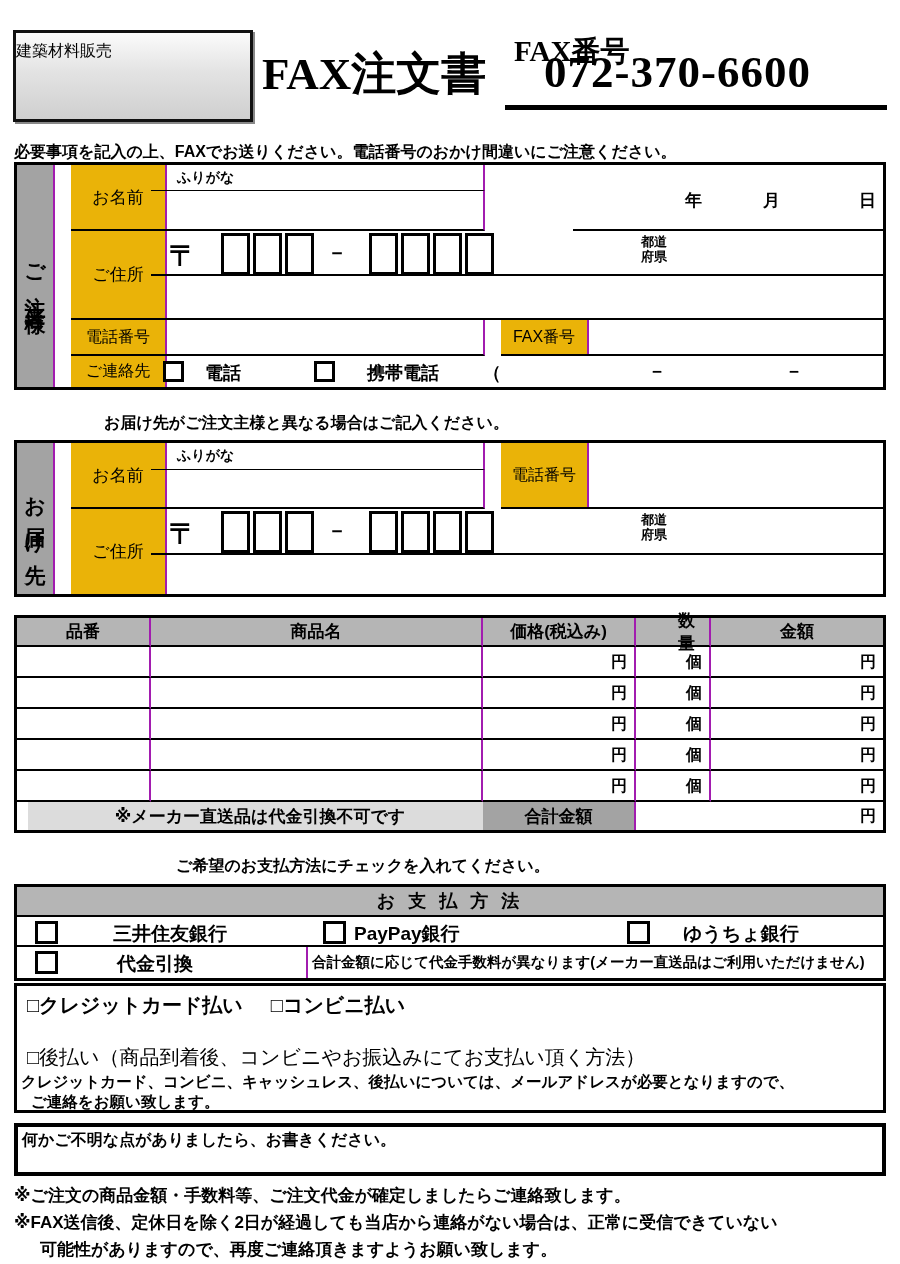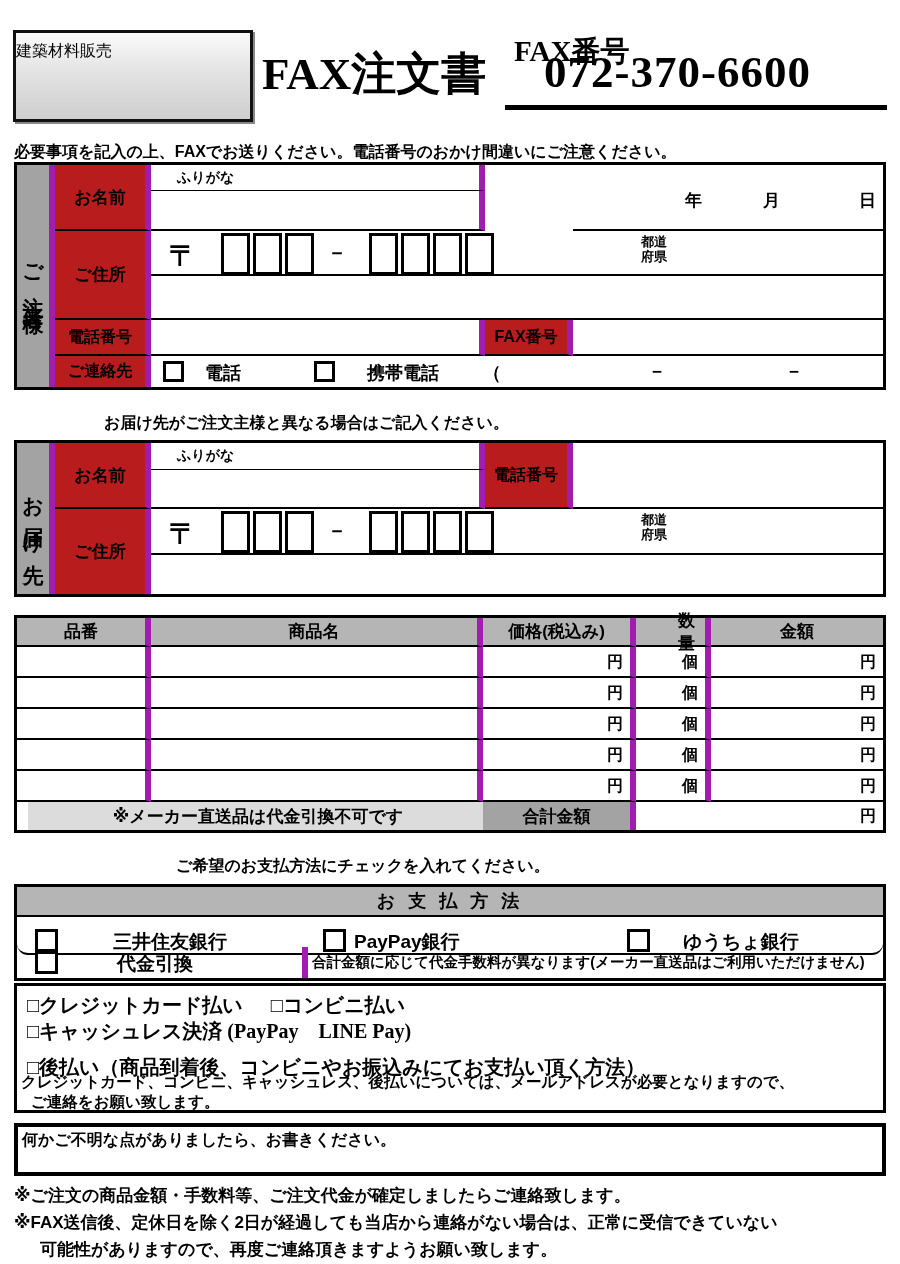--- a/index.html
+++ b/index.html
@@ -4,24 +4,24 @@
 <style>
   html,body{margin:0;padding:0;}
   body{
     width:900px;height:1264px;position:relative;background:#fff;color:#000;
     font-family:"Liberation Sans","DejaVu Sans",sans-serif;overflow:hidden;
   }
   .abs{position:absolute;}
   .serif{font-family:"Liberation Serif","DejaVu Serif",serif;}
   .tbl{position:absolute;border:3px solid #000;box-sizing:border-box;background:#fff;}
   .cell{position:absolute;box-sizing:border-box;}
-  .br{border-right:6px solid #a21caf;}
+  .br{border-right:2px solid #a21caf;}
   .bb{border-bottom:2px solid #000;}
   .bb1{border-bottom:1px solid #000;}
-  .lbl{background:#b91c1c;display:flex;align-items:center;justify-content:center;font-weight:bold;font-size:17px;}
+  .lbl{background:#eab308;display:flex;align-items:center;justify-content:center;font-weight:normal;font-size:17px;margin-left:16px;}
   .vlab{background:#a3a3a3;display:flex;align-items:center;justify-content:center;font-weight:bold;font-size:21px;writing-mode:vertical-rl;text-orientation:upright;letter-spacing:6px;}
   .hdr{background:#b5b5b5;display:flex;align-items:center;justify-content:center;font-weight:bold;font-size:17px;}
   .unit{position:absolute;right:7px;top:50%;transform:translateY(-50%);font-weight:bold;font-size:16px;}
   .cb{position:absolute;box-sizing:border-box;border:3px solid #000;background:#fff;}
   .pbox{position:absolute;width:29px;height:42px;border:3px solid #000;box-sizing:border-box;background:#fff;top:2px;}
   .note{font-weight:bold;font-size:16px;}
   .logo{
     position:absolute;left:13px;top:30px;width:240px;height:92px;box-sizing:border-box;
     border:3px solid #111;background:linear-gradient(180deg,#fbfbfb 0%,#e3e3e3 45%,#cfcfcf 100%);
     box-shadow:2px 2px 0 #888;
@@ -195,21 +195,21 @@
   <div class="cell" style="left:619px;top:184px;width:247px;height:28px;">
       <span class="unit">円</span>
     </div>
 </div>
 
 <div class="abs note" style="left:176px;top:856px;">ご希望のお支払方法にチェックを入れてください。</div>
 
 <div class="tbl" style="left:14px;top:884px;width:872px;height:97px;">
   <div class="cell hdr bb" style="left:0;top:0;width:866px;height:30px;font-size:18px;letter-spacing:4px;">お 支 払 方 法</div>
 
-  <div class="cell bb" style="left:0;top:38px;width:866px;height:30px;border-radius:11px;">
+  <div class="cell bb" style="left:0;top:30px;width:866px;height:30px;">
     <div class="cb" style="left:18px;top:4px;width:23px;height:23px;"></div>
     <span class="abs pay-bold" style="left:96px;top:4px;">三井住友銀行</span>
     <div class="cb" style="left:306px;top:4px;width:23px;height:23px;"></div>
     <span class="abs pay-bold" style="left:337px;top:4px;">PayPay銀行</span>
     <div class="cb" style="left:610px;top:4px;width:23px;height:23px;"></div>
     <span class="abs pay-bold" style="left:666px;top:4px;">ゆうちょ銀行</span>
   </div>
 
   <div class="cell br" style="left:0;top:60px;width:291px;height:31px;">
     <div class="cb" style="left:18px;top:4px;width:23px;height:23px;"></div>
@@ -217,22 +217,21 @@
   </div>
   <div class="cell" style="left:291px;top:60px;width:575px;height:31px;display:flex;align-items:center;padding-left:4px;font-size:14.5px;font-weight:bold;">合計金額に応じて代金手数料が異なります(メーカー直送品はご利用いただけません)</div>
 </div>
 
 <div class="tbl serif" style="left:14px;top:983px;width:872px;height:130px;">
   <div class="abs" style="left:10px;top:6px;font-size:20px;font-weight:bold;">
     <span>□クレジットカード払い</span>
     <span style="display:inline-block;width:18px;"></span>
     <span>□コンビニ払い</span>
   </div>
-  <div class="abs" style="left:10px;top:32px;font-size:20px;font-weight:bold;">□キャッシュレス決済 (PayPay　LINE Pay)</div>
-  <div class="abs" style="left:10px;top:68px;font-size:20px;font-weight:bold;">□後払い（商品到着後、コンビニやお振込みにてお支払い頂く方法）</div>
+  <div class="abs" style="left:10px;top:58px;font-size:20px;font-weight:normal;">□後払い（商品到着後、コンビニやお振込みにてお支払い頂く方法）</div>
   <div class="abs" style="left:4px;top:86px;font-size:15.5px;font-weight:bold;">クレジットカード、コンビニ、キャッシュレス、後払いについては、メールアドレスが必要となりますので、</div>
   <div class="abs" style="left:14px;top:106px;font-size:15.5px;font-weight:bold;">ご連絡をお願い致します。</div>
 </div>
 
 <div class="abs serif" style="left:14px;top:1123px;width:872px;height:53px;box-sizing:border-box;border:4px solid #000;background:#fff;">
   <div class="abs" style="left:4px;top:3px;font-size:16px;font-weight:bold;">何かご不明な点がありましたら、お書きください。</div>
 </div>
 
 <div class="abs note" style="left:14px;top:1184px;font-size:17px;">※ご注文の商品金額・手数料等、ご注文代金が確定しましたらご連絡致します。</div>
 <div class="abs note" style="left:14px;top:1211px;font-size:17px;">※FAX送信後、定休日を除く2日が経過しても当店から連絡がない場合は、正常に受信できていない</div>

